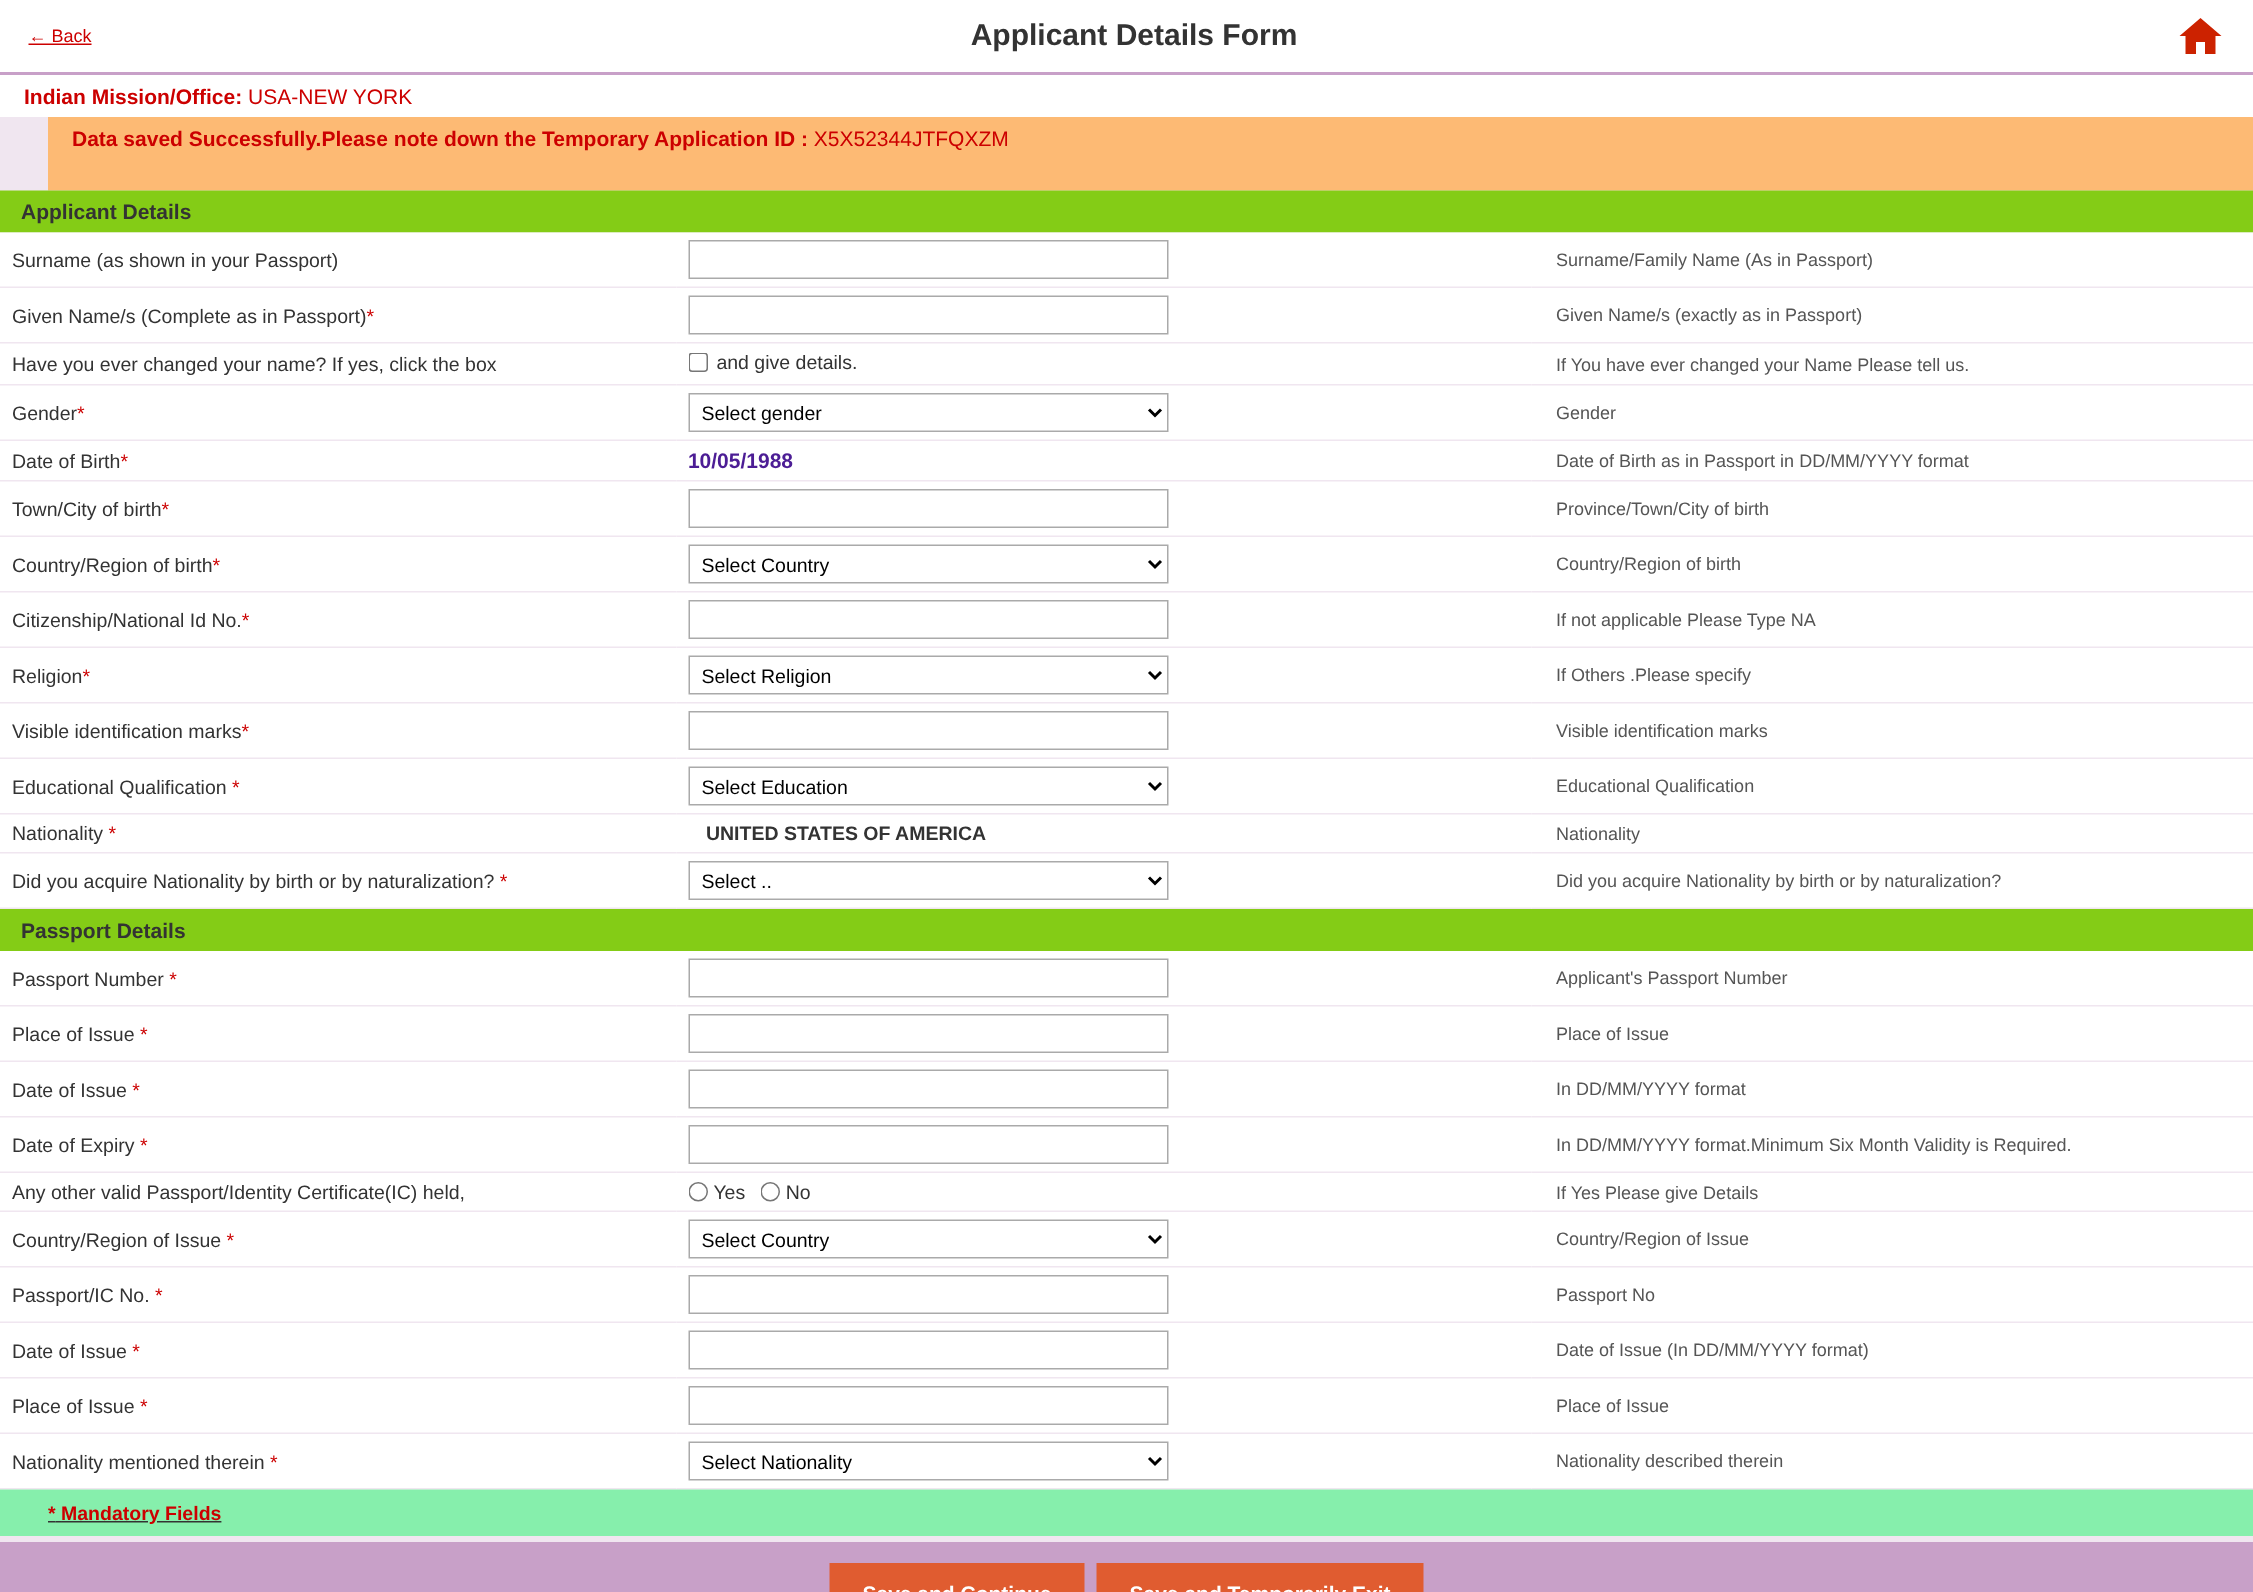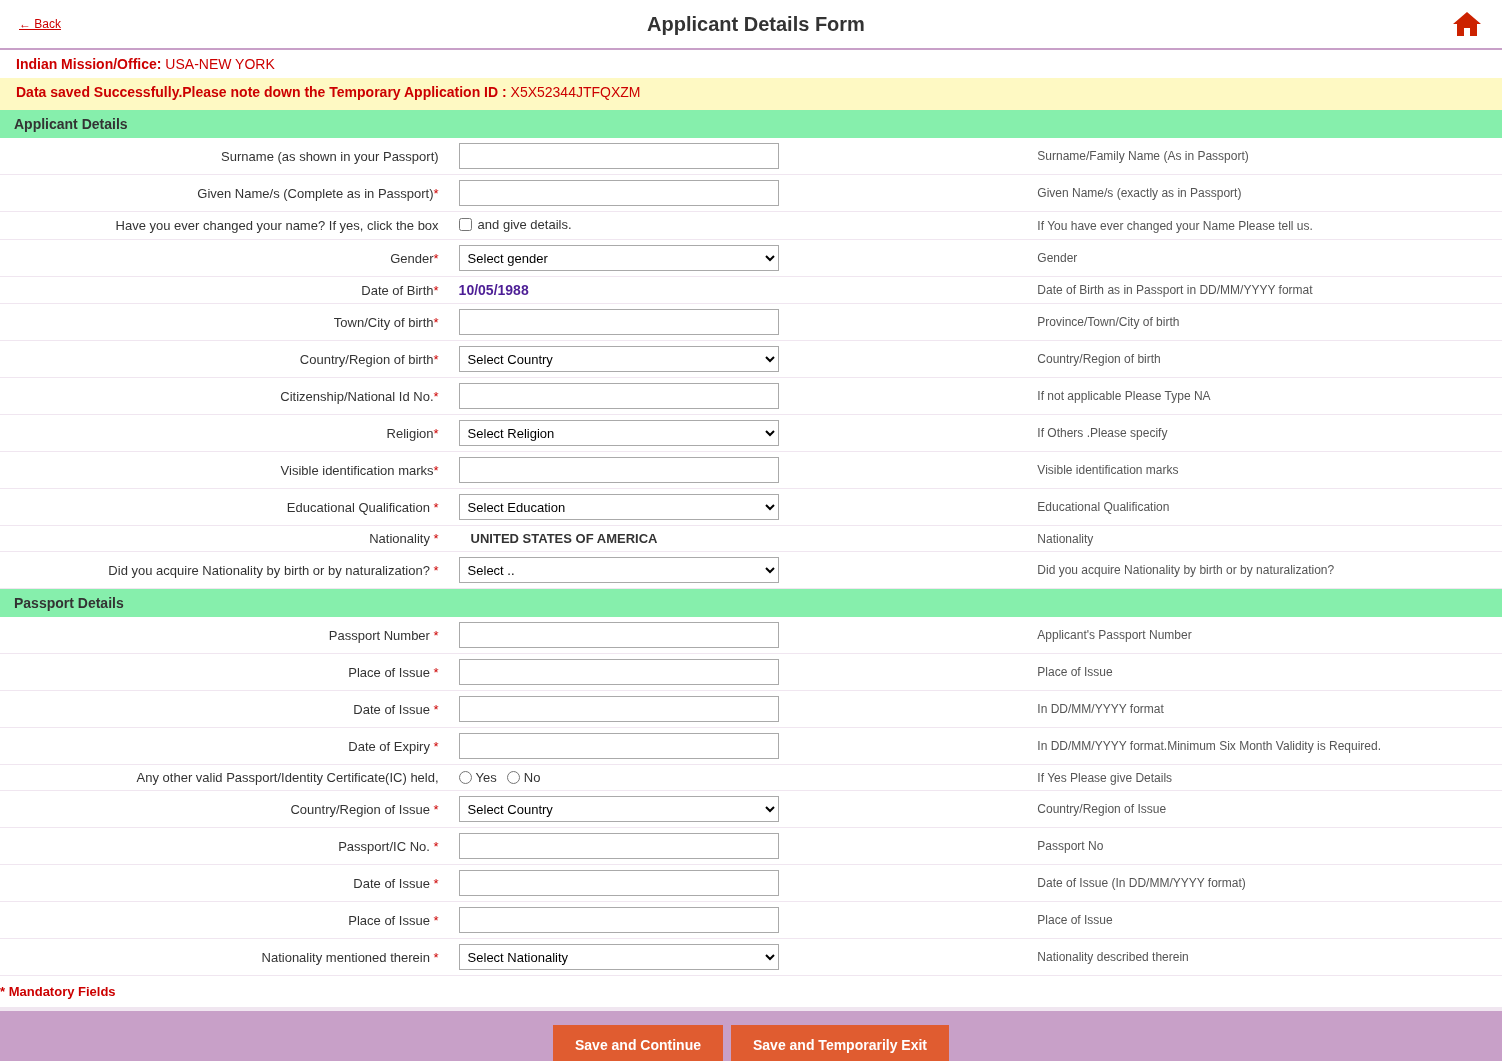--- a/index.html
+++ b/index.html
@@ -32,47 +32,48 @@
     .mission-line {
       padding: 6px 16px;
       font-size: 14px;
       font-weight: bold;
       background: #fff;
     }
     .mission-line span {
       color: #cc0000;
     }
     .success-bar {
-      padding: 6px 16px 10px;
+      padding: 6px 16px 27px;
       font-size: 14px;
       font-weight: bold;
-      background: #fef9c3;
+      background: #fdba74;
+      margin-left: 32px;
     }
     .success-bar span {
       color: #cc0000;
     }
     .section-header {
-      background: #86efac;
+      background: #84cc16;
       padding: 6px 14px;
       font-weight: bold;
       font-size: 14px;
       color: #333;
     }
     .form-table {
       width: 100%;
       background: #fff;
       border-collapse: collapse;
     }
     .form-table tr td {
       padding: 5px 8px;
       vertical-align: middle;
       border-bottom: 1px solid #f0e6f0;
     }
     .form-table .label-cell {
-      text-align: right;
+      text-align: left;
       width: 30%;
       padding-right: 12px;
       color: #333;
       font-size: 13px;
     }
     .form-table .input-cell {
       width: 38%;
     }
     .form-table .hint-cell {
       width: 32%;
@@ -116,23 +117,24 @@
       align-items: center;
       gap: 10px;
     }
     .radio-group label {
       display: flex;
       align-items: center;
       gap: 4px;
       font-size: 13px;
     }
     .mandatory-note {
-      padding: 8px 0;
-      font-size: 13px;
-      background: #ffffff;
+      padding: 8px 32px;
+      font-size: 13px;
+      background: #86efac;
+      text-decoration: underline;
     }
     .mandatory-note span {
       color: #cc0000;
       font-weight: bold;
     }
     .footer-buttons {
       background: #c8a0c8;
       padding: 14px 16px;
       display: flex;
       justify-content: center;

